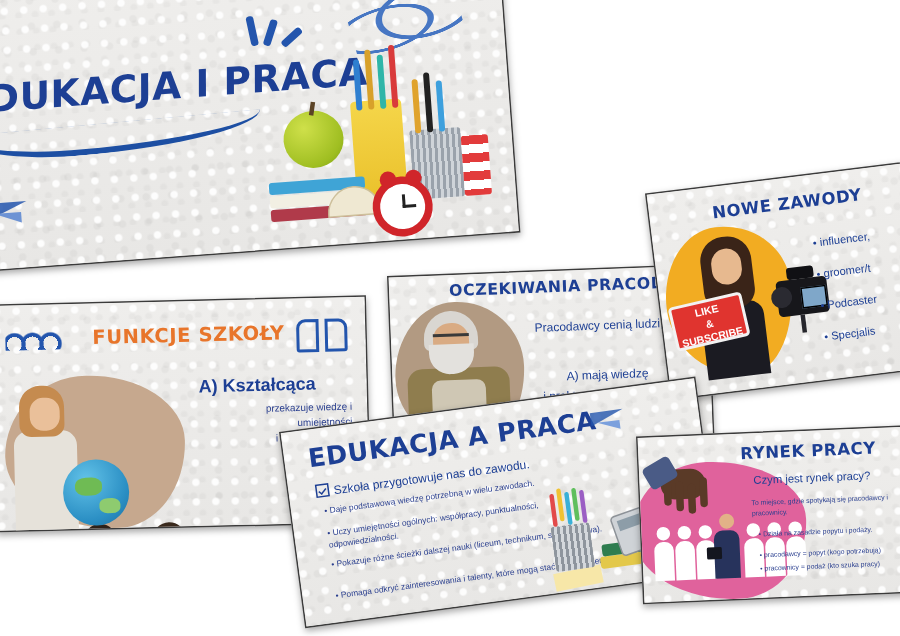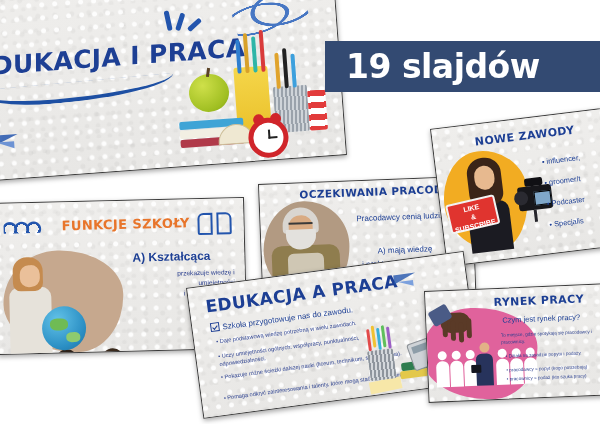--- a/index.html
+++ b/index.html
@@ -276,23 +276,20 @@
           <i></i>
         </div>
       <div class="protractor"></div>
       <div class="clock">
         <div class="hh"></div>
           <div class="mm"></div>
       </div>
     </div>
   </div>
 
-  <div id="banner">
-    <span>19 slajdów</span>
-  </div>
 
   <div class="slide" id="s-funk">
     <div class="paper"></div>
     <div class="scribble"></div>
     <div class="bookicon"></div>
     <div class="ttl orange">FUNKCJE SZKOŁY</div>
     <div class="blob-n"></div>
     <div class="classroom">
       <div class="teacher">
         <div class="tc-body"></div>

